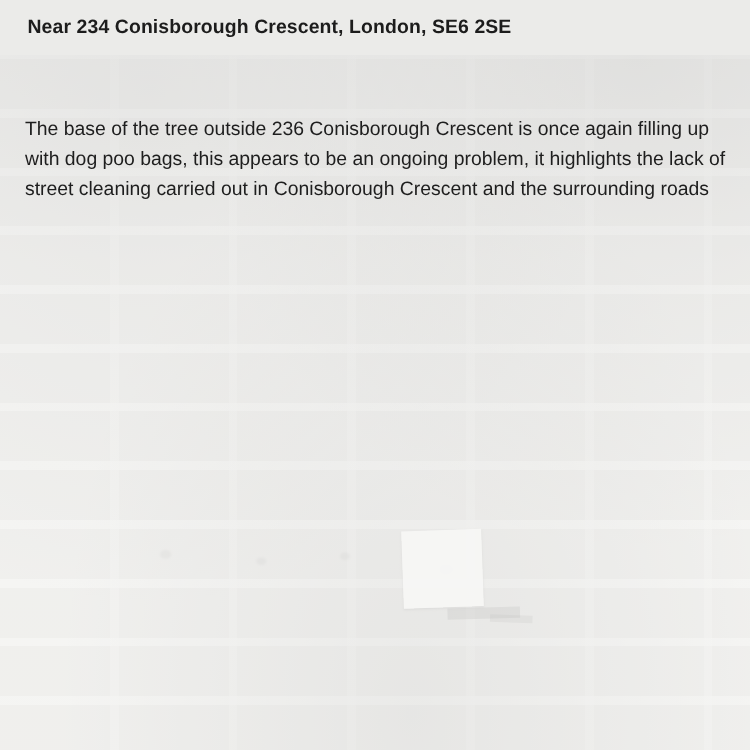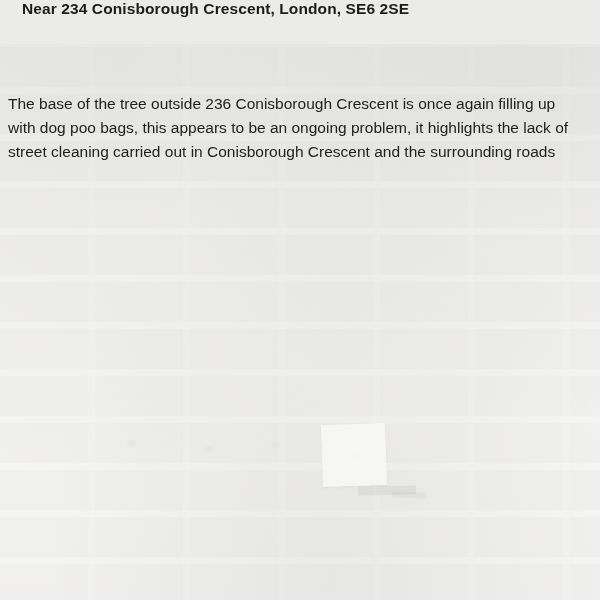--- a/index.html
+++ b/index.html
@@ -80,37 +80,37 @@
     background: rgba(90,90,90,0.45);
   }
 
   
   #header {
     position: absolute;
     top: 0; left: 0; right: 0;
     height: 44px;
     background: #ebebe9;
     display: flex;
-    align-items: flex-start;
+    align-items: center;
     padding: 0 22px;
     box-sizing: border-box;
   }
   #header .title {
     font-size: 15.5px;
     font-weight: bold;
     color: #1c1c1c;
     letter-spacing: 0.1px;
     white-space: nowrap;
   }
 
   
   #body-text {
     position: absolute;
     top: 92px;
-    left: 8px;
+    left: 20px;
     width: 562px;
     font-size: 15.5px;
     line-height: 24px;
     color: #1e1e1e;
     white-space: pre-wrap;
   }
 </style>
 </head>
 <body>
 

